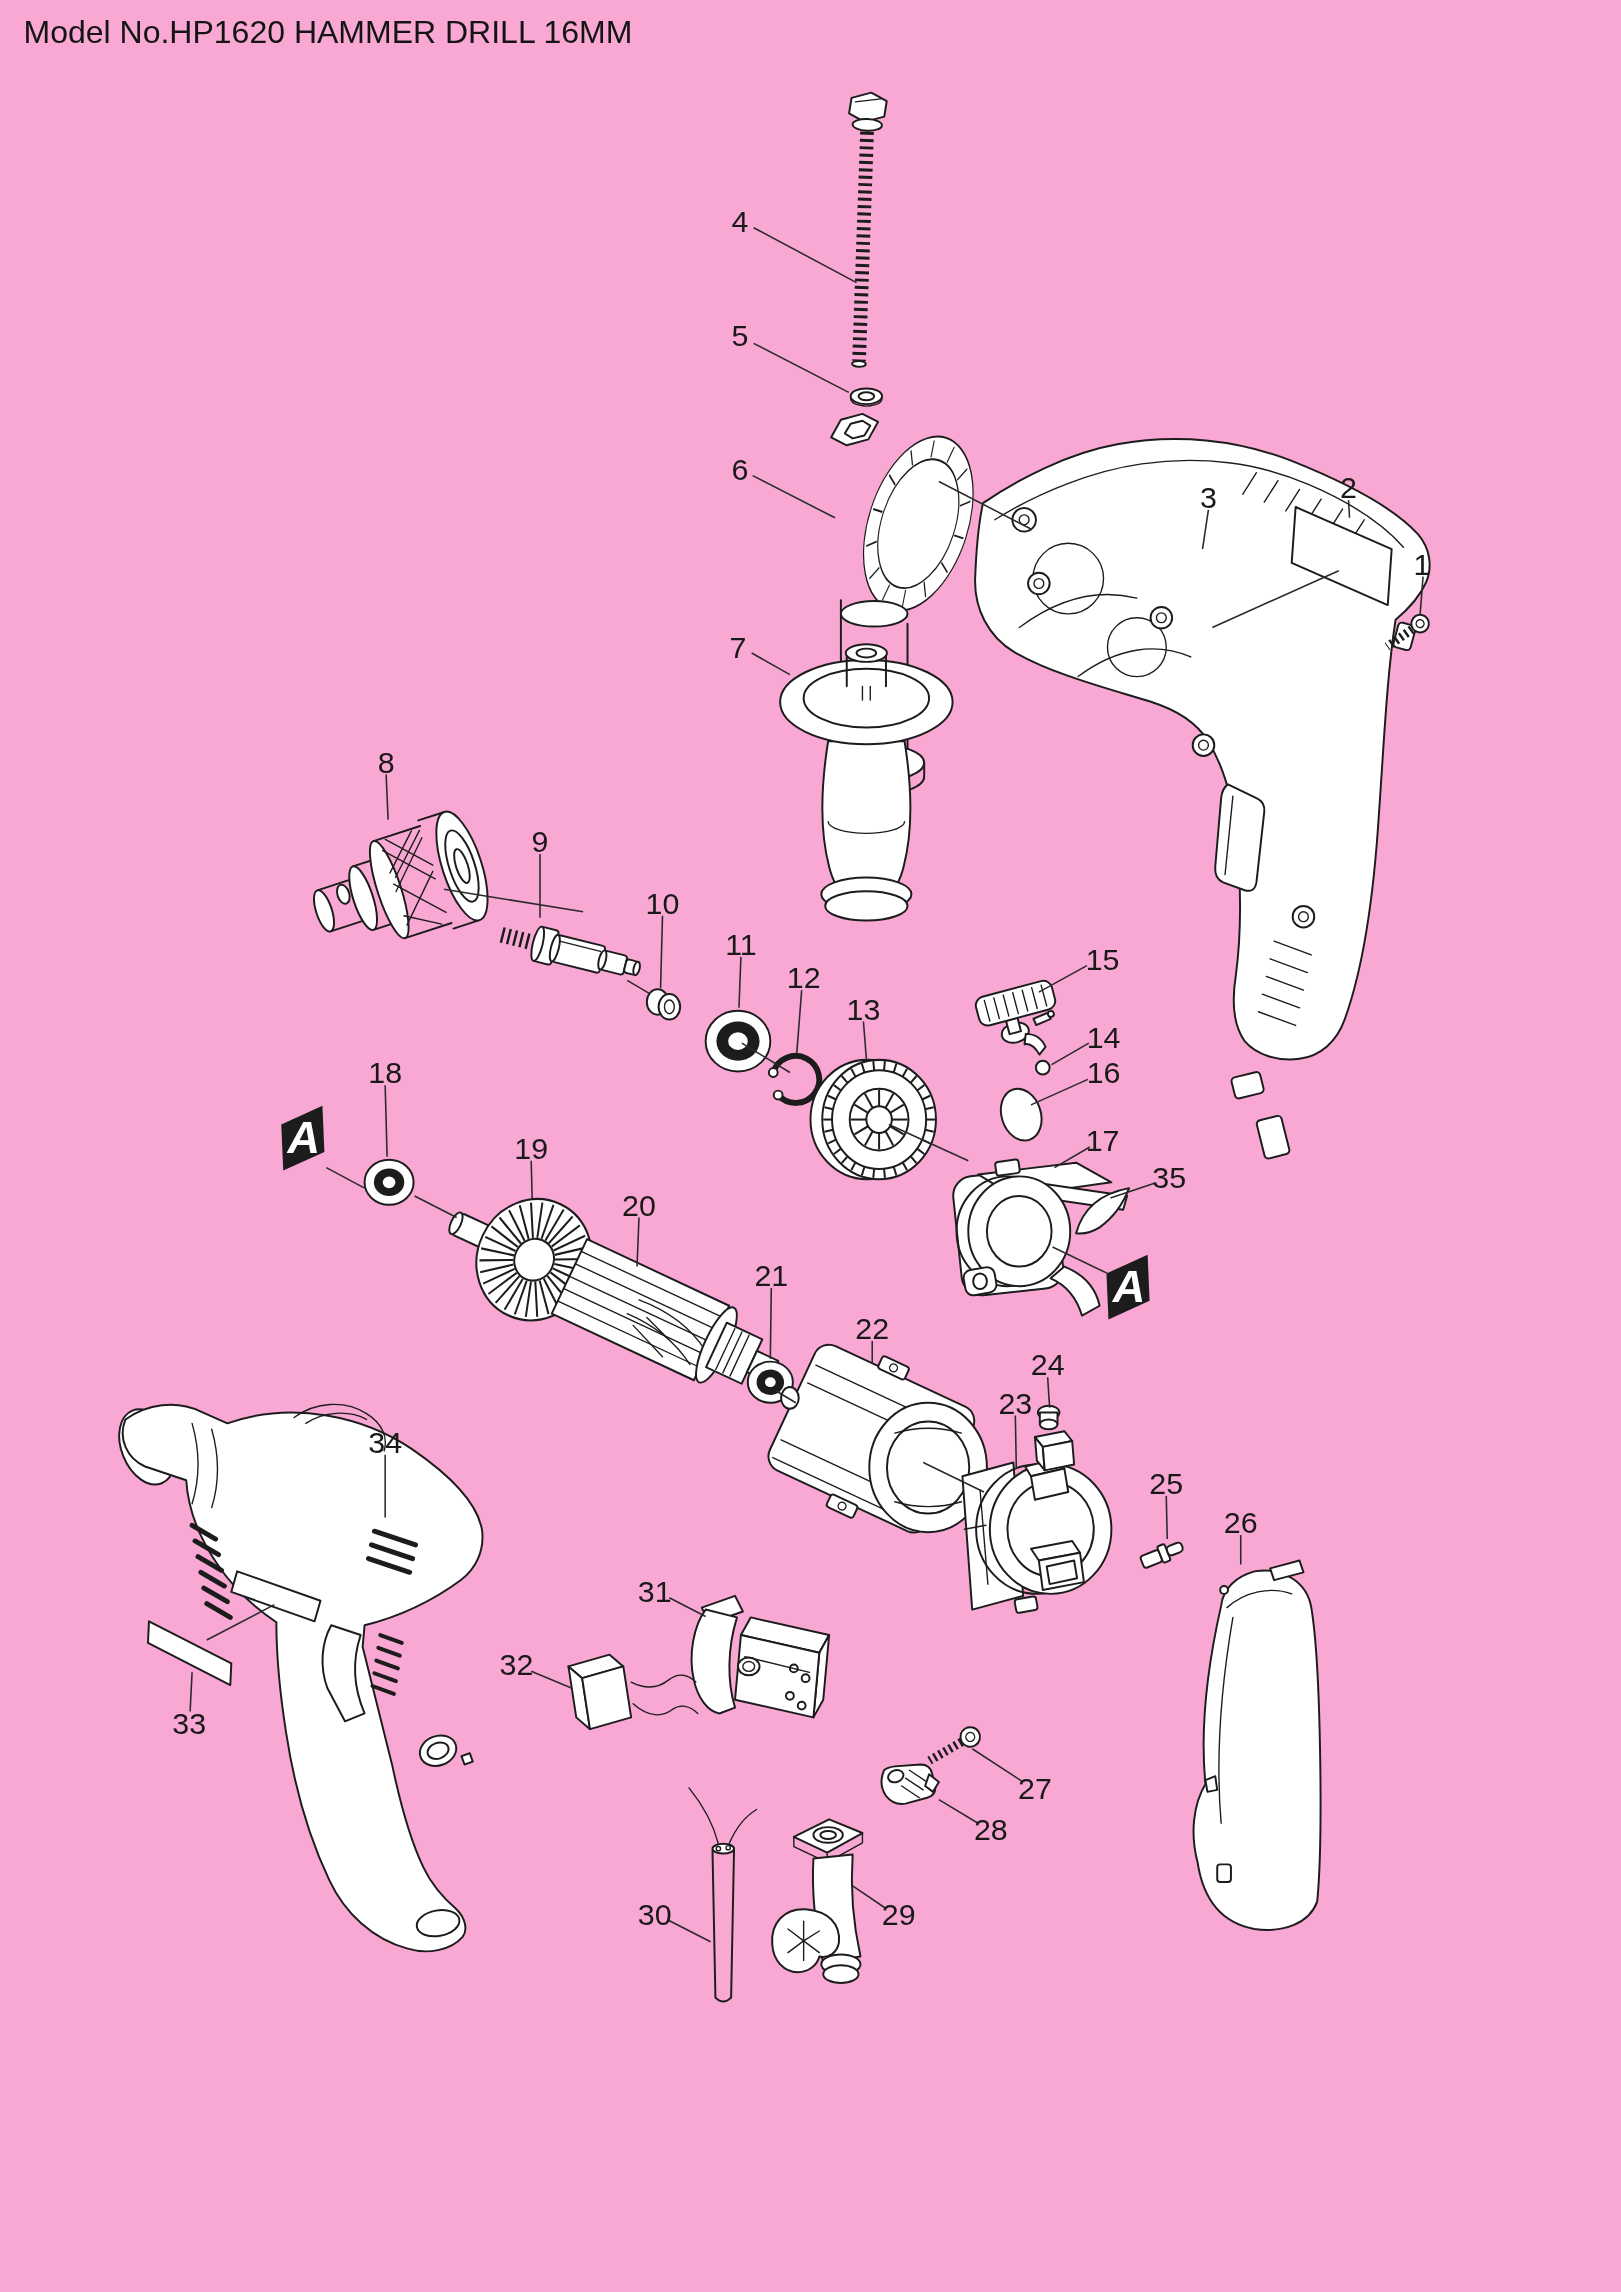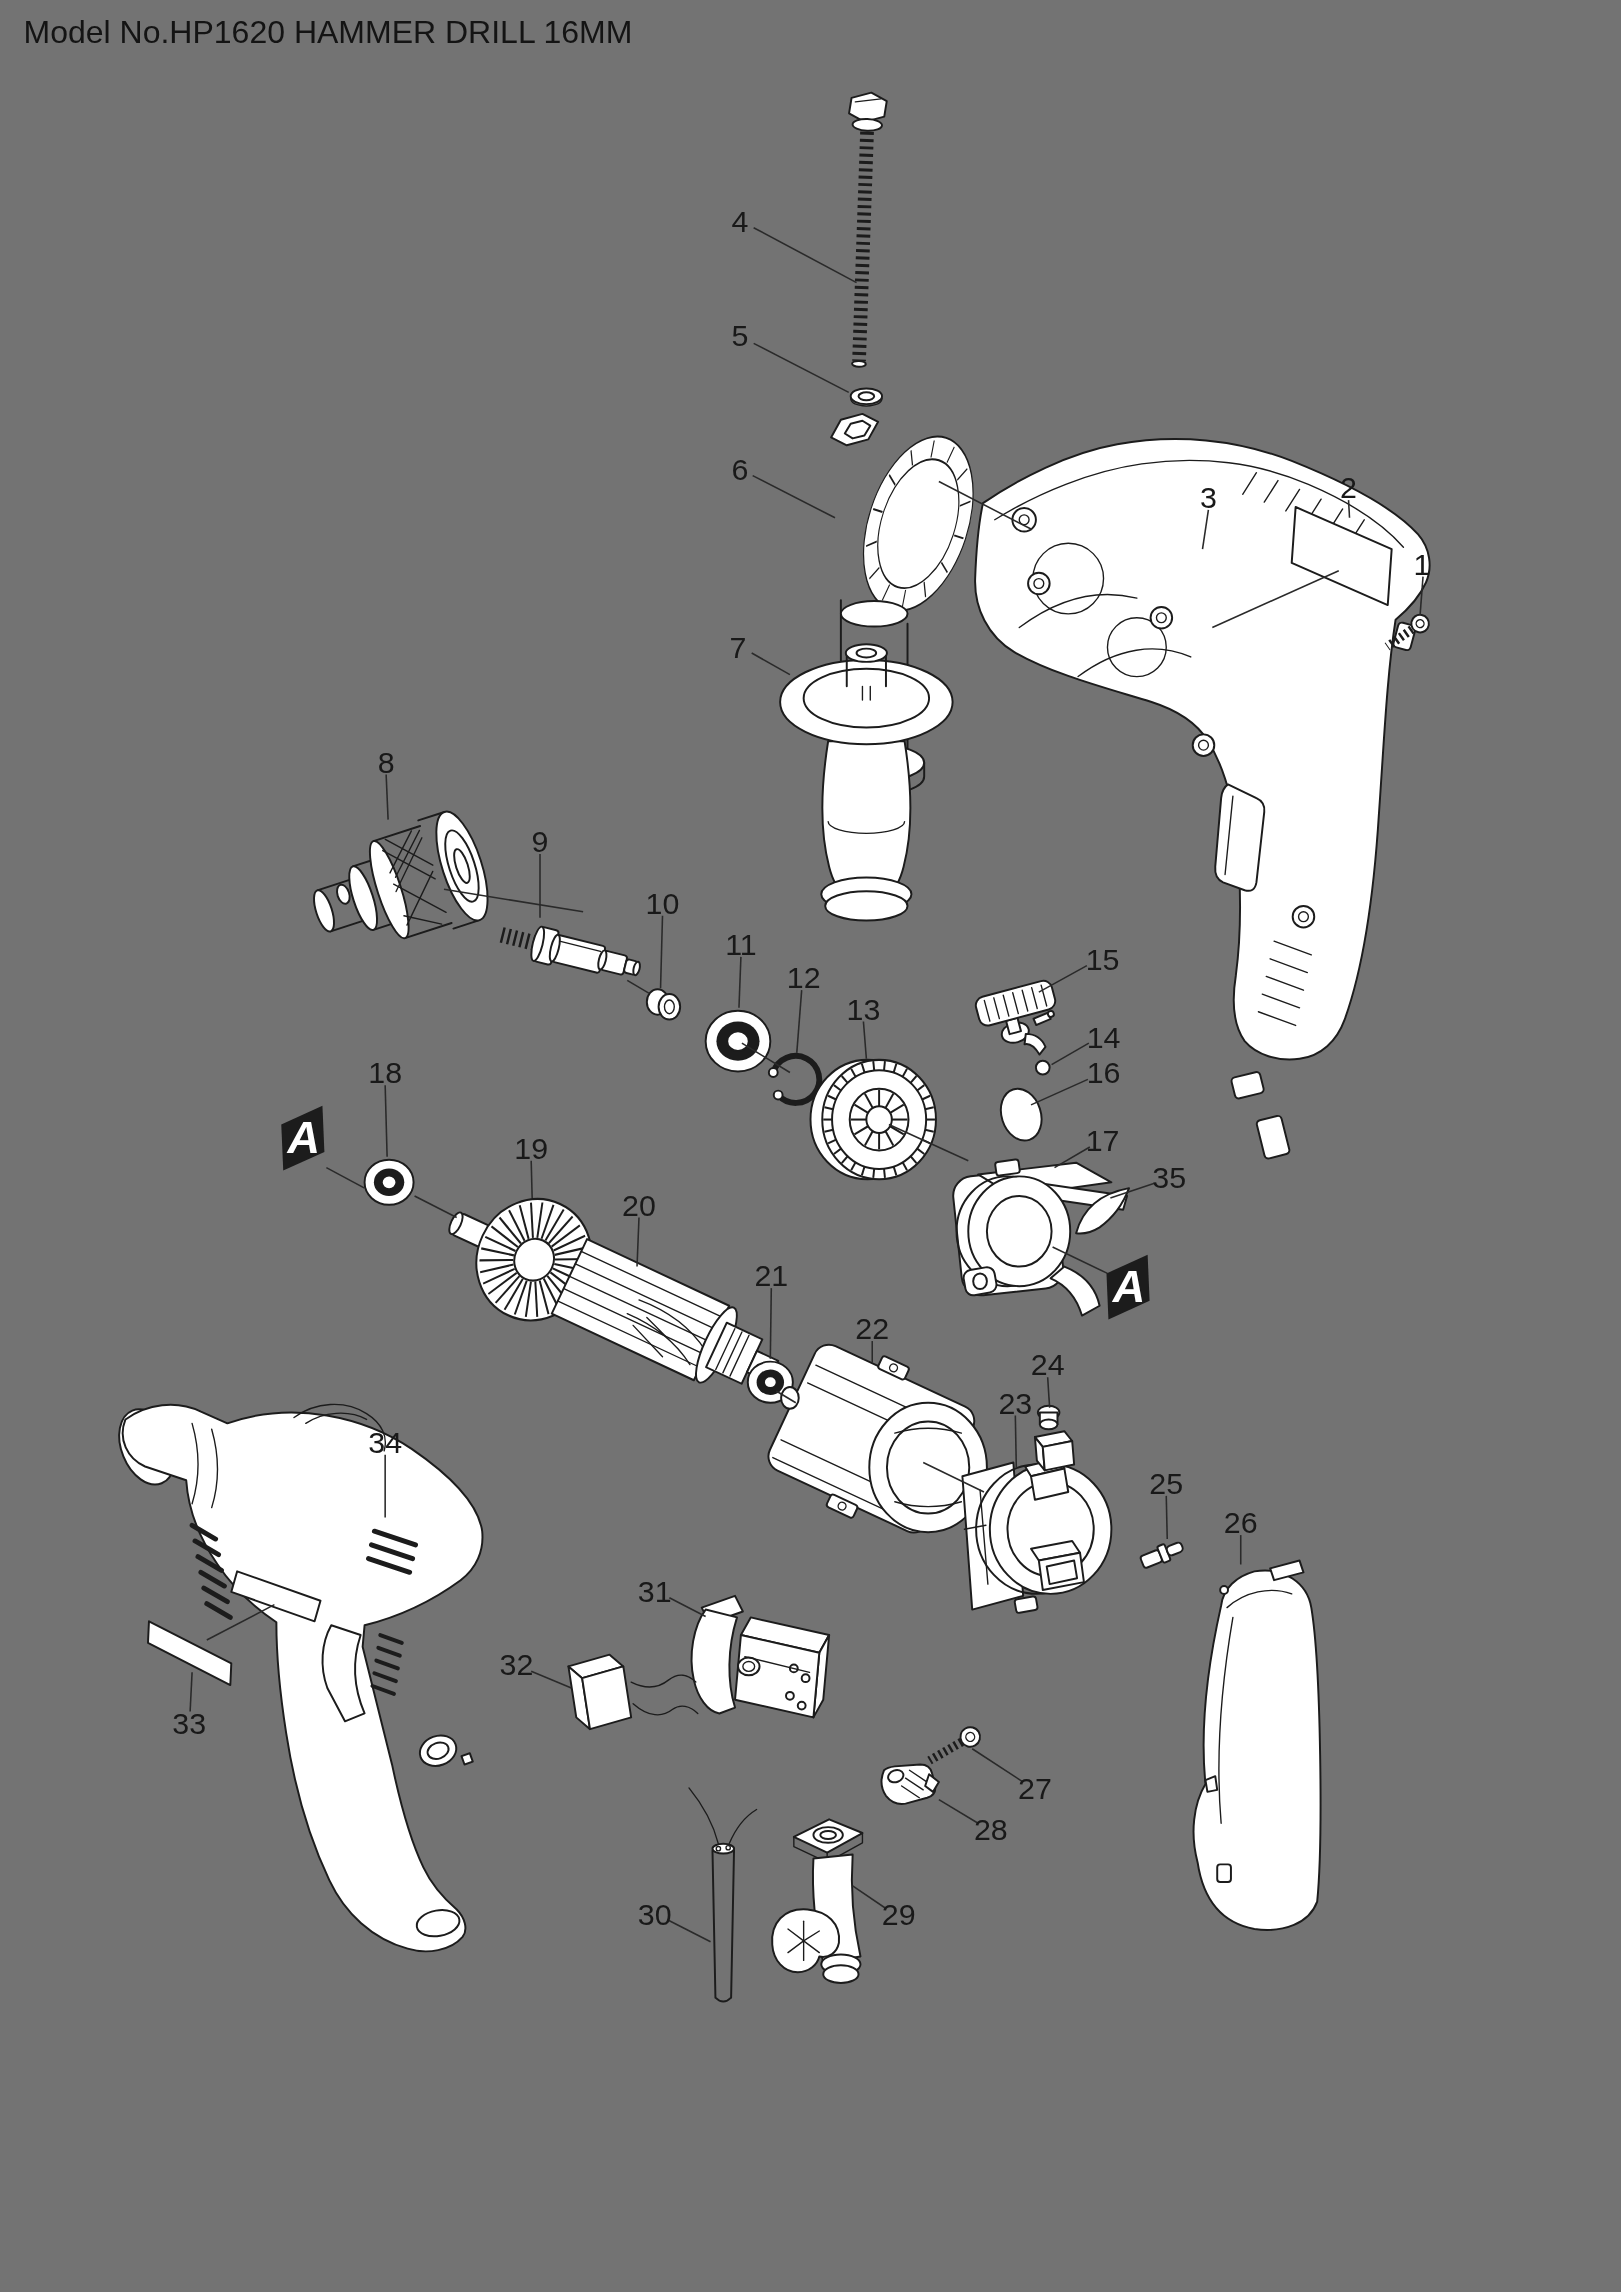--- a/index.html
+++ b/index.html
@@ -1,16 +1,16 @@
 <!DOCTYPE html>
 <html><head>
 <meta charset="utf-8">
 <style>
   html,body{margin:0;padding:0;background:#e8e8e8;}
-  .page{position:relative;width:1621px;height:2293px;background:#737373;overflow:hidden;
+  .page{position:relative;width:1621px;height:2293px;background:#f9a8d4;overflow:hidden;
         font-family:"Liberation Sans",sans-serif;}
   .title{position:absolute;left:23.5px;top:13.7px;font-size:32px;color:#141414;letter-spacing:0px;}
   svg{position:absolute;left:0;top:0;}
   .ln{fill:none;stroke:#1c1c1c;stroke-width:2;stroke-linecap:round;stroke-linejoin:round;}
   .wh{fill:#ffffff;stroke:#1c1c1c;stroke-width:2;stroke-linejoin:round;}
   .ink{fill:#1c1c1c;stroke:none;}
   .thin{stroke-width:1.4;}
   .leader{stroke:#2a2a2a;stroke-width:1.6;fill:none;}
   .callout{font-family:"Liberation Sans",sans-serif;font-size:31px;fill:#191919;}
   .marker-a{font-family:"Liberation Sans",sans-serif;font-size:46px;font-weight:700;fill:#ffffff;}

